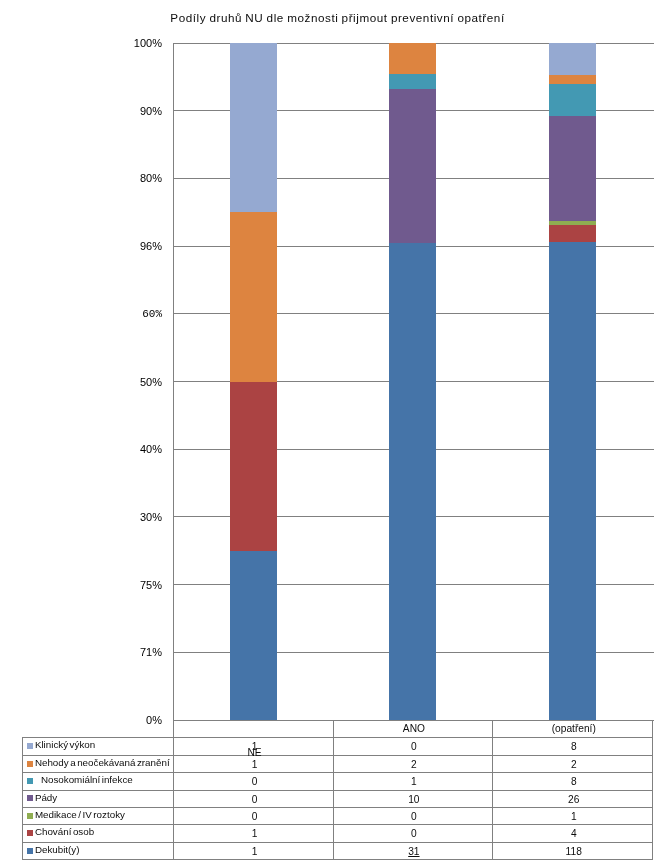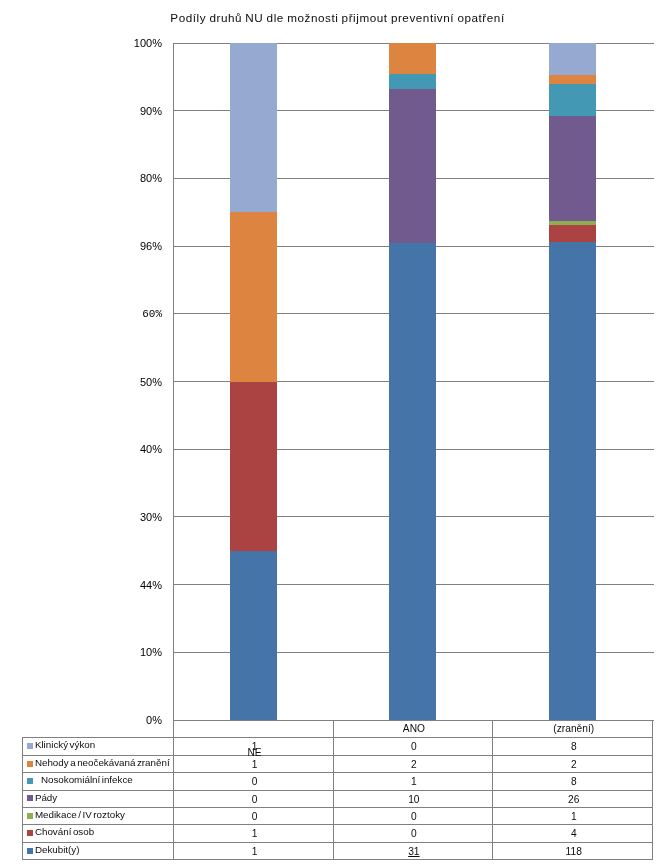--- a/index.html
+++ b/index.html
@@ -84,21 +84,21 @@
       <div class="tcol" style="left: 332.7px; top: 720.3px; height: 139.9px;"></div>
       <div class="tcol" style="left: 492.1px; top: 720.3px; height: 139.9px;"></div>
       <div class="tcol" style="left: 652.4px; top: 720.3px; height: 139.9px;"></div>
       <div class="tcell ctr" style="left: 174.3px; top: 720px; width: 157.4px; height: 16px; margin-top: 24px;">
         <div class="">NE</div>
       </div>
       <div class="tcell ctr" style="left: 333.7px; top: 720px; width: 157.4px; height: 16px;">
         <div class="">ANO</div>
       </div>
       <div class="tcell ctr" style="left: 493.1px; top: 720px; width: 158.3px; height: 16px;">
-        <div class="">(zranění)</div>
+        <div class="">(opatření)</div>
       </div>
       <div class="tcell" style="left: 23.3px; top: 736.8px; width: 146px; height: 16.4px; padding-left: 3.9px;">
         <div class="sw" style="background: rgb(149, 169, 209);"></div>
         <div class="">Klinický výkon</div>
       </div>
       <div class="tcell ctr" style="left: 174.3px; top: 738.8px; width: 157.4px; height: 16.4px;">
         <div class="">1</div>
       </div>
       <div class="tcell ctr" style="left: 333.7px; top: 738.8px; width: 157.4px; height: 16.4px;">
         <div class="">0</div>
@@ -179,22 +179,22 @@
         <div class="">1</div>
       </div>
       <div class="tcell ctr" style="left: 333.7px; top: 843.2px; width: 157.4px; height: 16.5px; text-decoration: underline;">
         <div class="">31</div>
       </div>
       <div class="tcell ctr" style="left: 493.1px; top: 843.2px; width: 158.3px; height: 16.5px; justify-content: center;">
         <div class="">118</div>
       </div>
     </div>
 <div class="ytick" style="top: 713px; left: 102px;">0%</div>
-    <div class="ytick" style="top: 645.3px; left: 102px;">10%</div>
-    <div class="ytick" style="top: 577.6px; left: 102px;">44%</div>
+    <div class="ytick" style="top: 645.3px; left: 102px;">71%</div>
+    <div class="ytick" style="top: 577.6px; left: 102px;">75%</div>
     <div class="ytick" style="top: 509.9px; left: 102px;">30%</div>
     <div class="ytick" style="top: 442.2px; left: 102px;">40%</div>
     <div class="ytick" style="top: 374.5px; left: 102px;">50%</div>
     <div class="ytick" style="top: 306.8px; left: 102px; font-family: Liberation Mono, monospace;">60%</div>
     <div class="ytick" style="top: 239.1px; left: 102px;">96%</div>
     <div class="ytick" style="top: 171.4px; left: 102px;">80%</div>
     <div class="ytick" style="top: 103.7px; left: 102px;">90%</div>
     <div class="ytick" style="top: 36px; left: 102px;">100%</div>
   </div>
 

